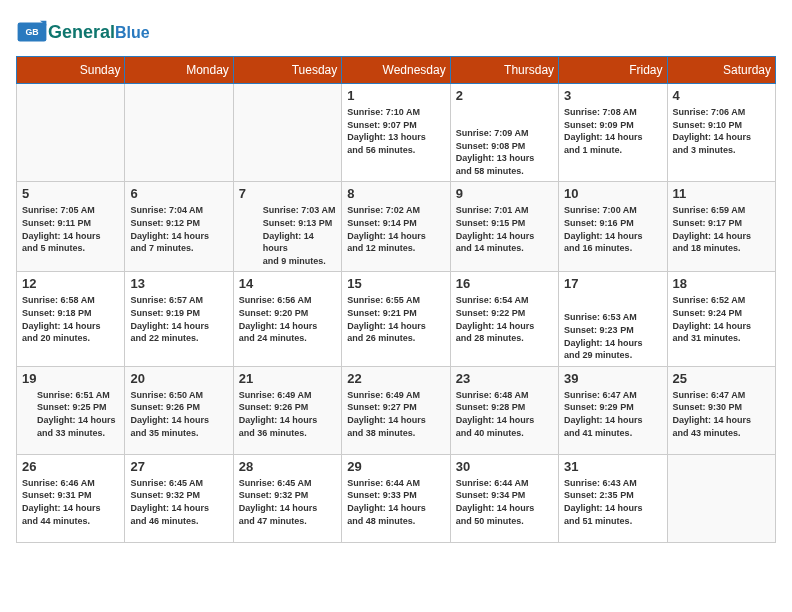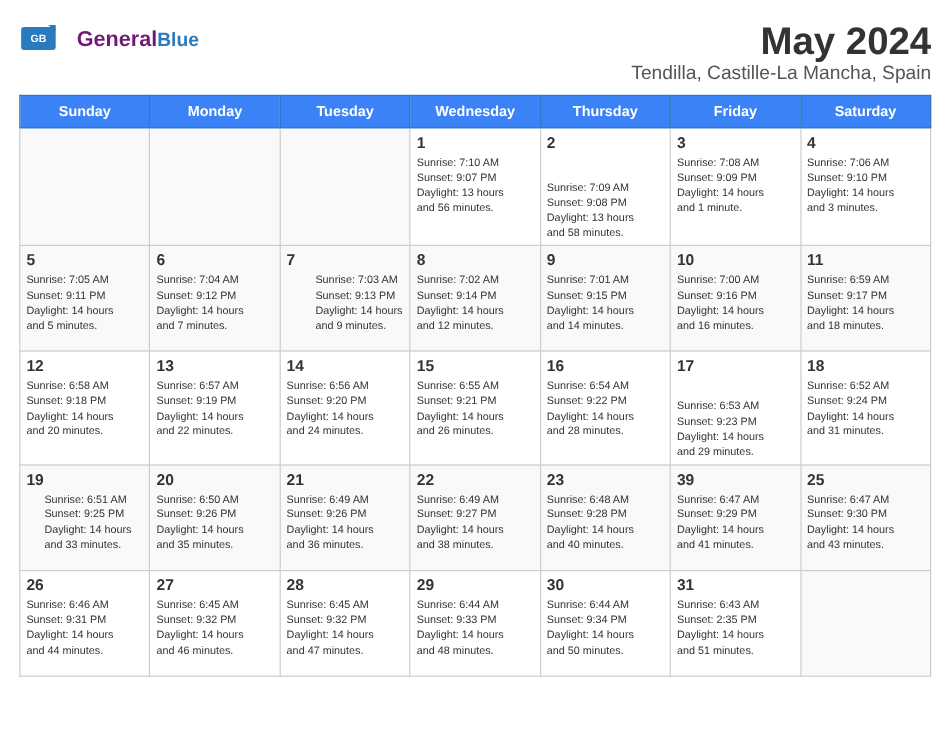--- a/index.html
+++ b/index.html
@@ -12,26 +12,26 @@
     }
     .header {
       display: flex;
       justify-content: space-between;
       align-items: flex-start;
       margin-bottom: 8px;
     }
     .logo {
       display: flex;
       align-items: center;
-      gap: 16px;
+      gap: 0;
     }
     .logo-text-general {
       font-size: 18px;
       font-weight: bold;
-      color: #701a75;
+      color: #0f766e;
     }
     .logo-text-blue {
       font-size: 16px;
       font-weight: bold;
       color: #2a7abf;
     }
     .logo-icon {
       width: 32px;
       height: 32px;
     }
@@ -46,26 +46,26 @@
     .location-title {
       font-size: 16px;
       color: #555;
     }
     table {
       width: 100%;
       border-collapse: collapse;
       table-layout: fixed;
     }
     th {
-      background-color: #3b82f6;
+      background-color: #c2410c;
       color: #fff;
       font-size: 12px;
-      font-weight: bold;
+      font-weight: normal;
       padding: 6px 4px;
-      text-align: center;
+      text-align: right;
       border: 1px solid #2a7abf;
     }
     td {
       border: 1px solid #ccc;
       vertical-align: top;
       padding: 4px 5px;
       font-size: 9.5px;
       color: #333;
       height: 88px;
       background: #fff;
@@ -76,20 +76,21 @@
     .day-number {
       font-size: 13px;
       font-weight: bold;
       color: #333;
       margin-bottom: 3px;
     }
     .day-info {
       font-size: 9px;
       line-height: 1.4;
       color: #333;
+      font-weight: bold;
     }
     tr:nth-child(even) td {
       background: #f9f9f9;
     }
     tr:nth-child(even) td.empty {
       background: #f0f0f0;
     }
   </style>
 </head>
 <body>
@@ -98,24 +99,20 @@
   <div class="logo">
     <svg class="logo-icon" viewBox="0 0 40 40">
       <rect x="2" y="8" width="36" height="24" rx="3" fill="#2a7abf"></rect>
       <text x="20" y="24" text-anchor="middle" font-size="11" font-weight="bold" fill="white" font-family="Arial">GB</text>
       <polygon points="30,6 38,12 38,6" fill="#2a7abf"></polygon>
     </svg>
     <div>
       <span class="logo-text-general">General</span><span class="logo-text-blue">Blue</span>
     </div>
   </div>
-  <div class="title-area">
-    <div class="month-title">May 2024</div>
-    <div class="location-title">Tendilla, Castille-La Mancha, Spain</div>
-  </div>
 </div>
 
 <table>
   <thead>
     <tr>
     <th>Sunday</th>
         <th>Monday</th>
         <th>Tuesday</th>
         <th>Wednesday</th>
         <th>Thursday</th>

